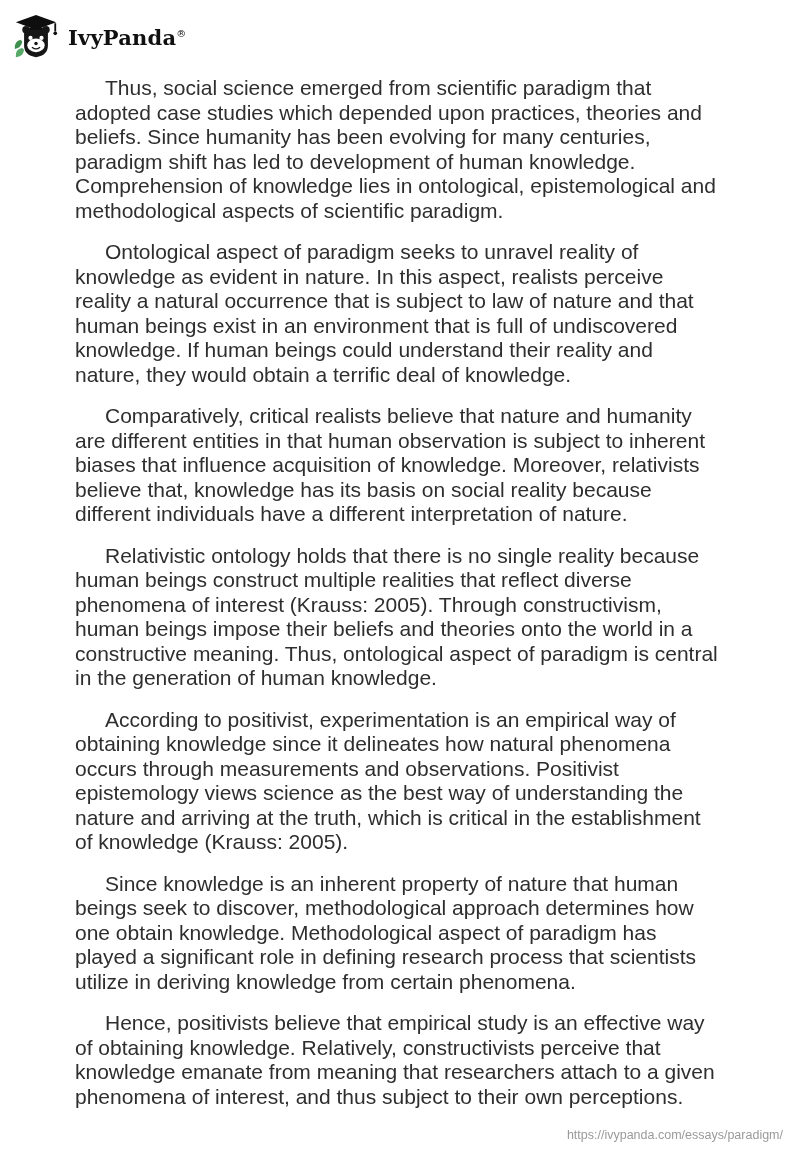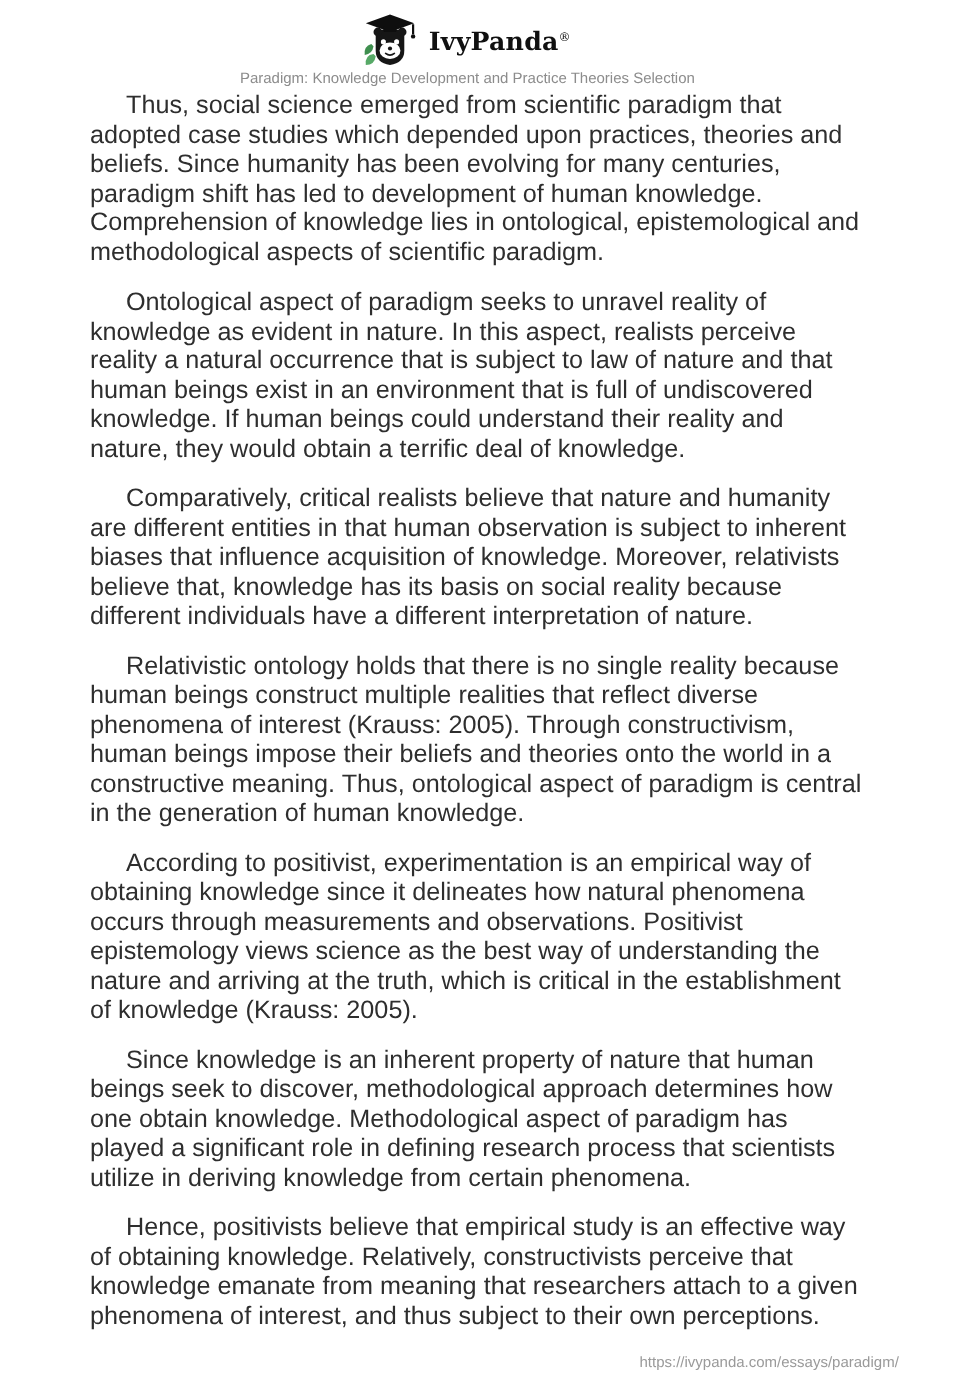--- a/index.html
+++ b/index.html
@@ -12,21 +12,20 @@
     font-family: "Liberation Sans", sans-serif;
     overflow: hidden;
     margin: 0 auto;
   }
   .header {
     display: flex;
     align-items: center;
     justify-content: space-between;
     padding: 10px 35px 0 14px;
     height: 64px;
-    flex-direction: column;
   }
   .brand {
     display: flex;
     align-items: center;
     gap: 10px;
     cursor: pointer;
   }
   .logo-icon { display: inline-block; line-height: 0; }
   .brand-name {
     font-family: "DejaVu Serif", serif;
@@ -51,21 +50,21 @@
   }
   .para {
     font-size: 21px;
     line-height: 24.5px;
     color: #2e2e2e;
     text-indent: 30px;
     margin-bottom: 17px;
   }
   .footer {
     position: absolute;
-    right: 51px;
+    right: 17px;
     bottom: 18px;
     font-size: 12.5px;
     color: #9a9a9a;
   }
 </style>
 </head>
 <body>
 
 <div class="page">
 
@@ -92,21 +91,20 @@
           <path d="M20 37.5 q4 3 8 0" stroke="#161616" stroke-width="1.5" fill="none" stroke-linecap="round"></path>
 
           <path d="M24 2 L46 10 L24 18 L2 10 Z" fill="#0e0e0e"></path>
           <rect x="18" y="13" width="12" height="5" rx="1" fill="#0e0e0e"></rect>
           <path d="M45 11 v9" stroke="#0e0e0e" stroke-width="2"></path>
           <circle cx="45" cy="22" r="2" fill="#0e0e0e"></circle>
         </svg>
       </span>
       <span class="brand-name"><span>IvyPanda</span><sup class="reg-mark">®</sup></span>
     </div>
-    <div class="doc-title">Paradigm: Knowledge Development and Practice Theories Selection</div>
   </div>
 
   <div class="content">
     <p class="para">Thus, social science emerged from scientific paradigm that adopted case studies which depended upon practices, theories and beliefs. Since humanity has been evolving for many centuries, paradigm shift has led to development of human knowledge. Comprehension of knowledge lies in ontological, epistemological and methodological aspects of scientific paradigm.</p>
     <p class="para">Ontological aspect of paradigm seeks to unravel reality of knowledge as evident in nature. In this aspect, realists perceive reality a natural occurrence that is subject to law of nature and that human beings exist in an environment that is full of undiscovered knowledge. If human beings could understand their reality and nature, they would obtain a terrific deal of knowledge.</p>
     <p class="para">Comparatively, critical realists believe that nature and humanity are different entities in that human observation is subject to inherent biases that influence acquisition of knowledge. Moreover, relativists believe that, knowledge has its basis on social reality because different individuals have a different interpretation of nature.</p>
     <p class="para">Relativistic ontology holds that there is no single reality because human beings construct multiple realities that reflect diverse phenomena of interest (Krauss: 2005). Through constructivism, human beings impose their beliefs and theories onto the world in a constructive meaning. Thus, ontological aspect of paradigm is central in the generation of human knowledge.</p>
     <p class="para">According to positivist, experimentation is an empirical way of obtaining knowledge since it delineates how natural phenomena occurs through measurements and observations. Positivist epistemology views science as the best way of understanding the nature and arriving at the truth, which is critical in the establishment of knowledge (Krauss: 2005).</p>
     <p class="para">Since knowledge is an inherent property of nature that human beings seek to discover, methodological approach determines how one obtain knowledge. Methodological aspect of paradigm has played a significant role in defining research process that scientists utilize in deriving knowledge from certain phenomena.</p>
     <p class="para">Hence, positivists believe that empirical study is an effective way of obtaining knowledge. Relatively, constructivists perceive that knowledge emanate from meaning that researchers attach to a given phenomena of interest, and thus subject to their own perceptions.</p>

